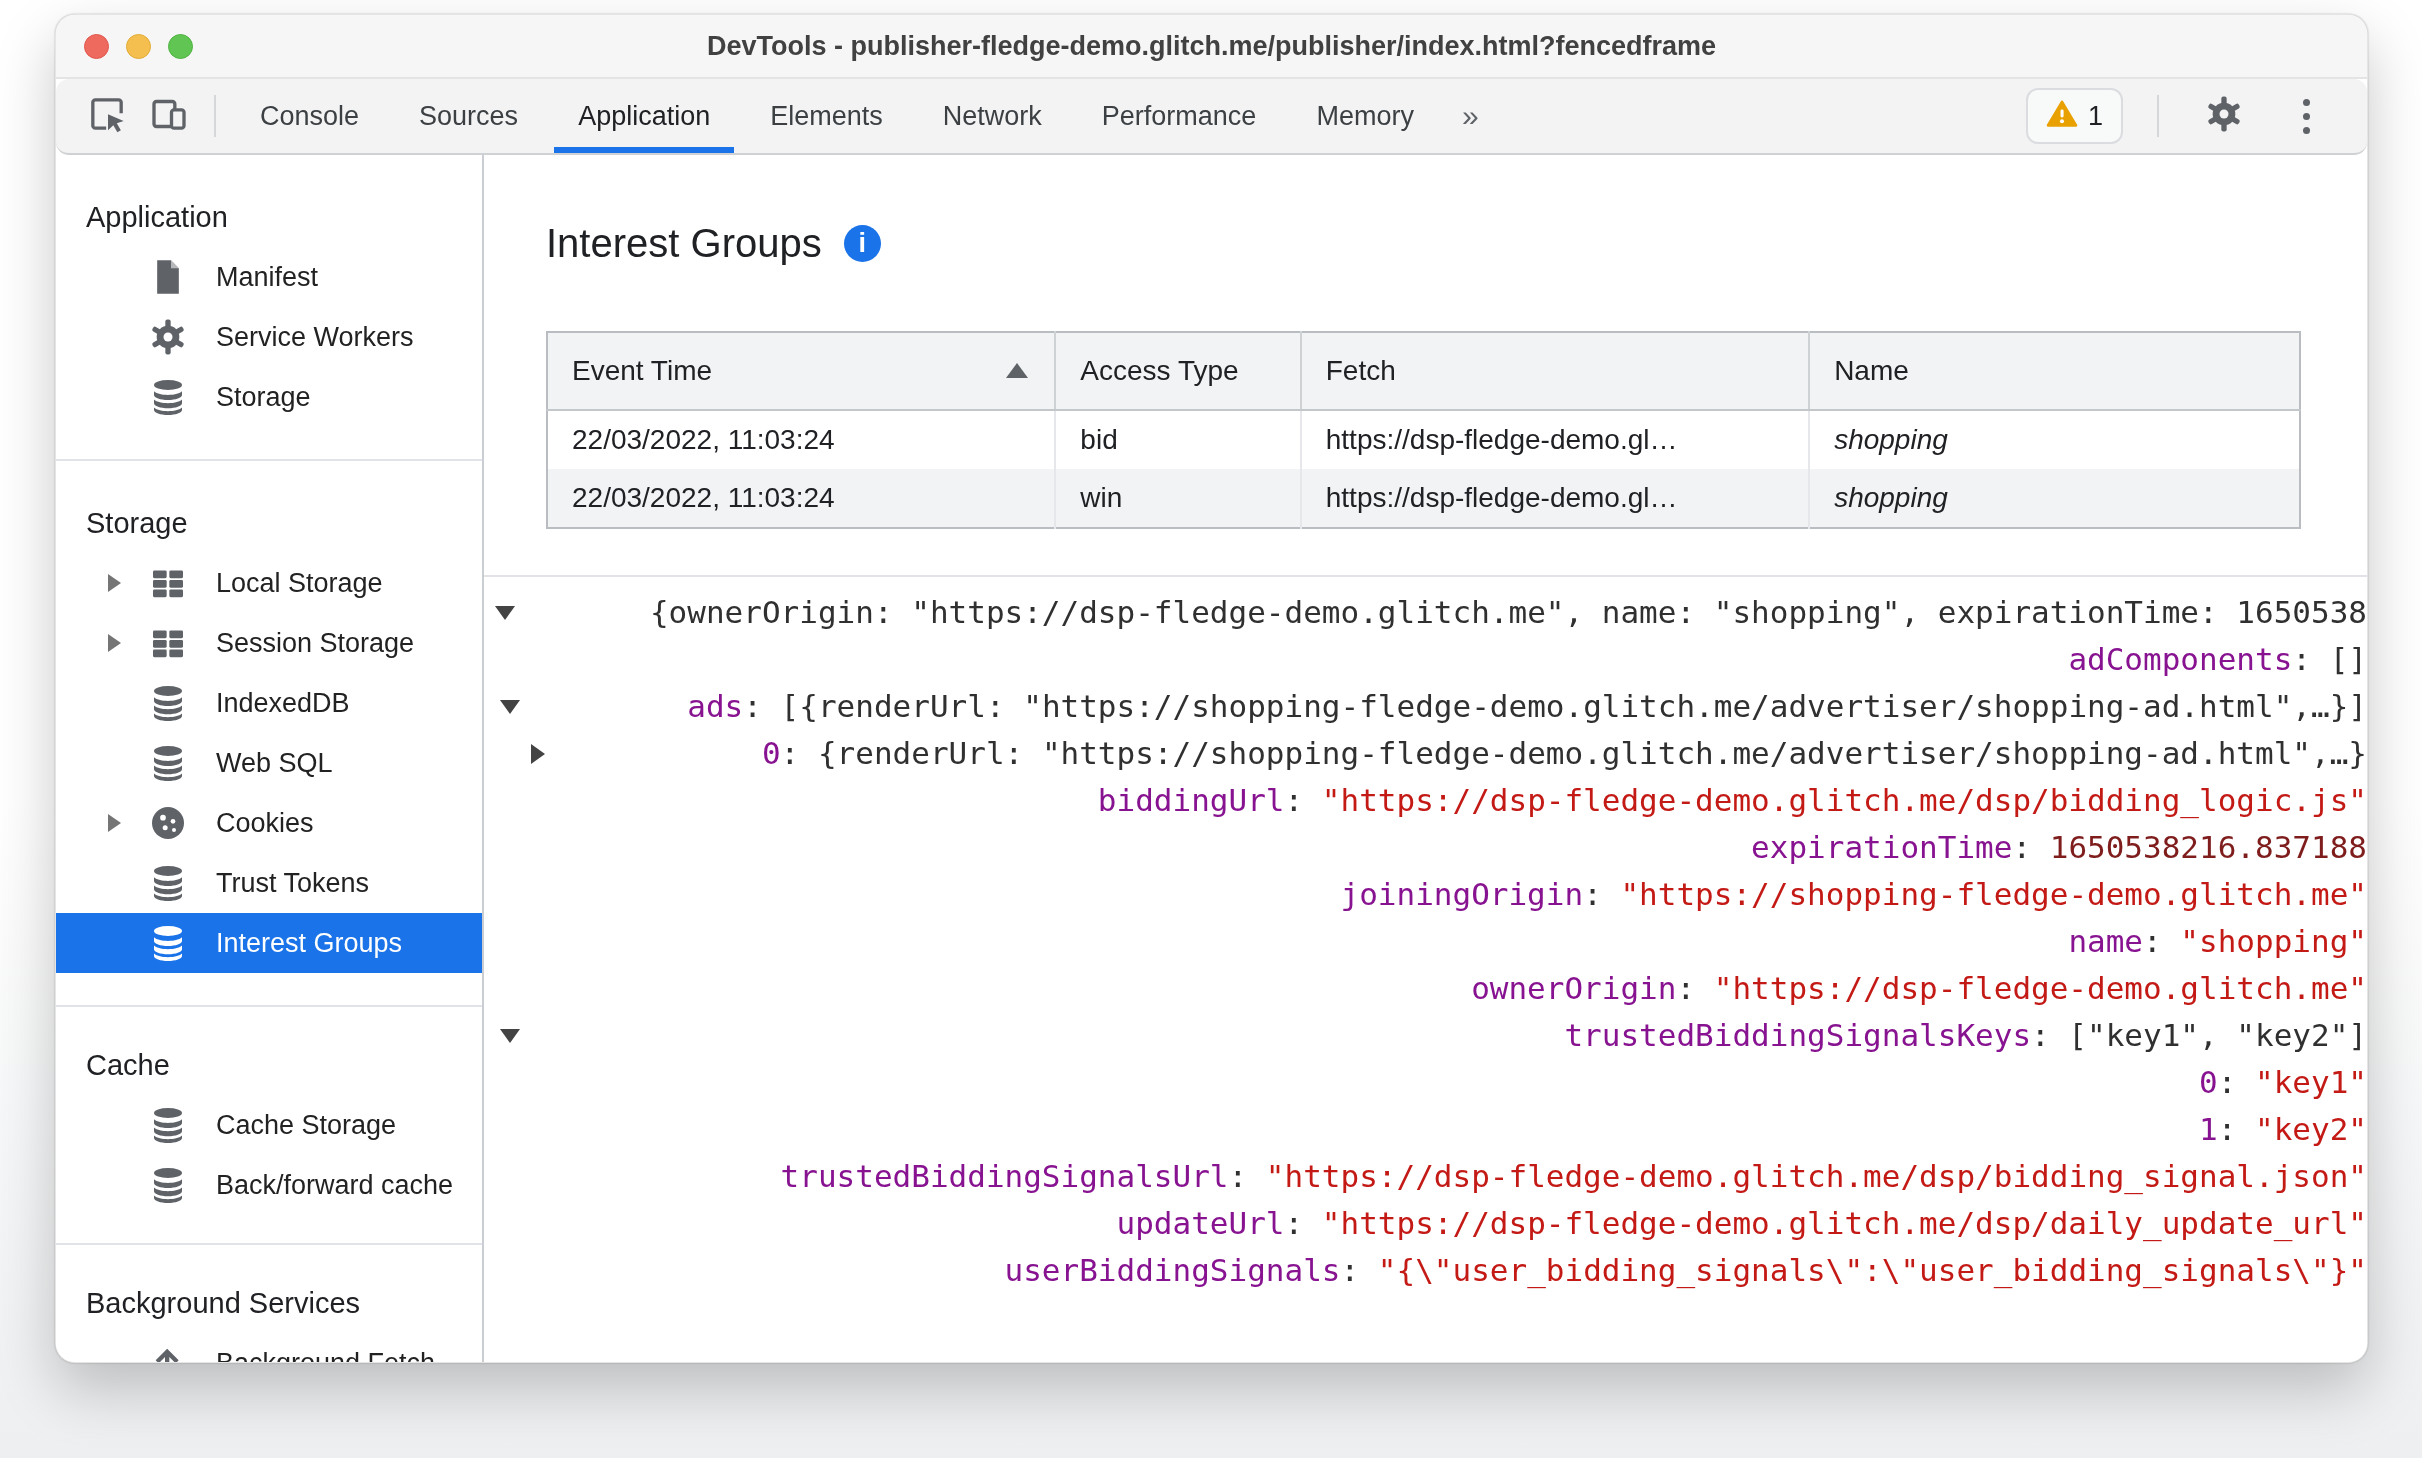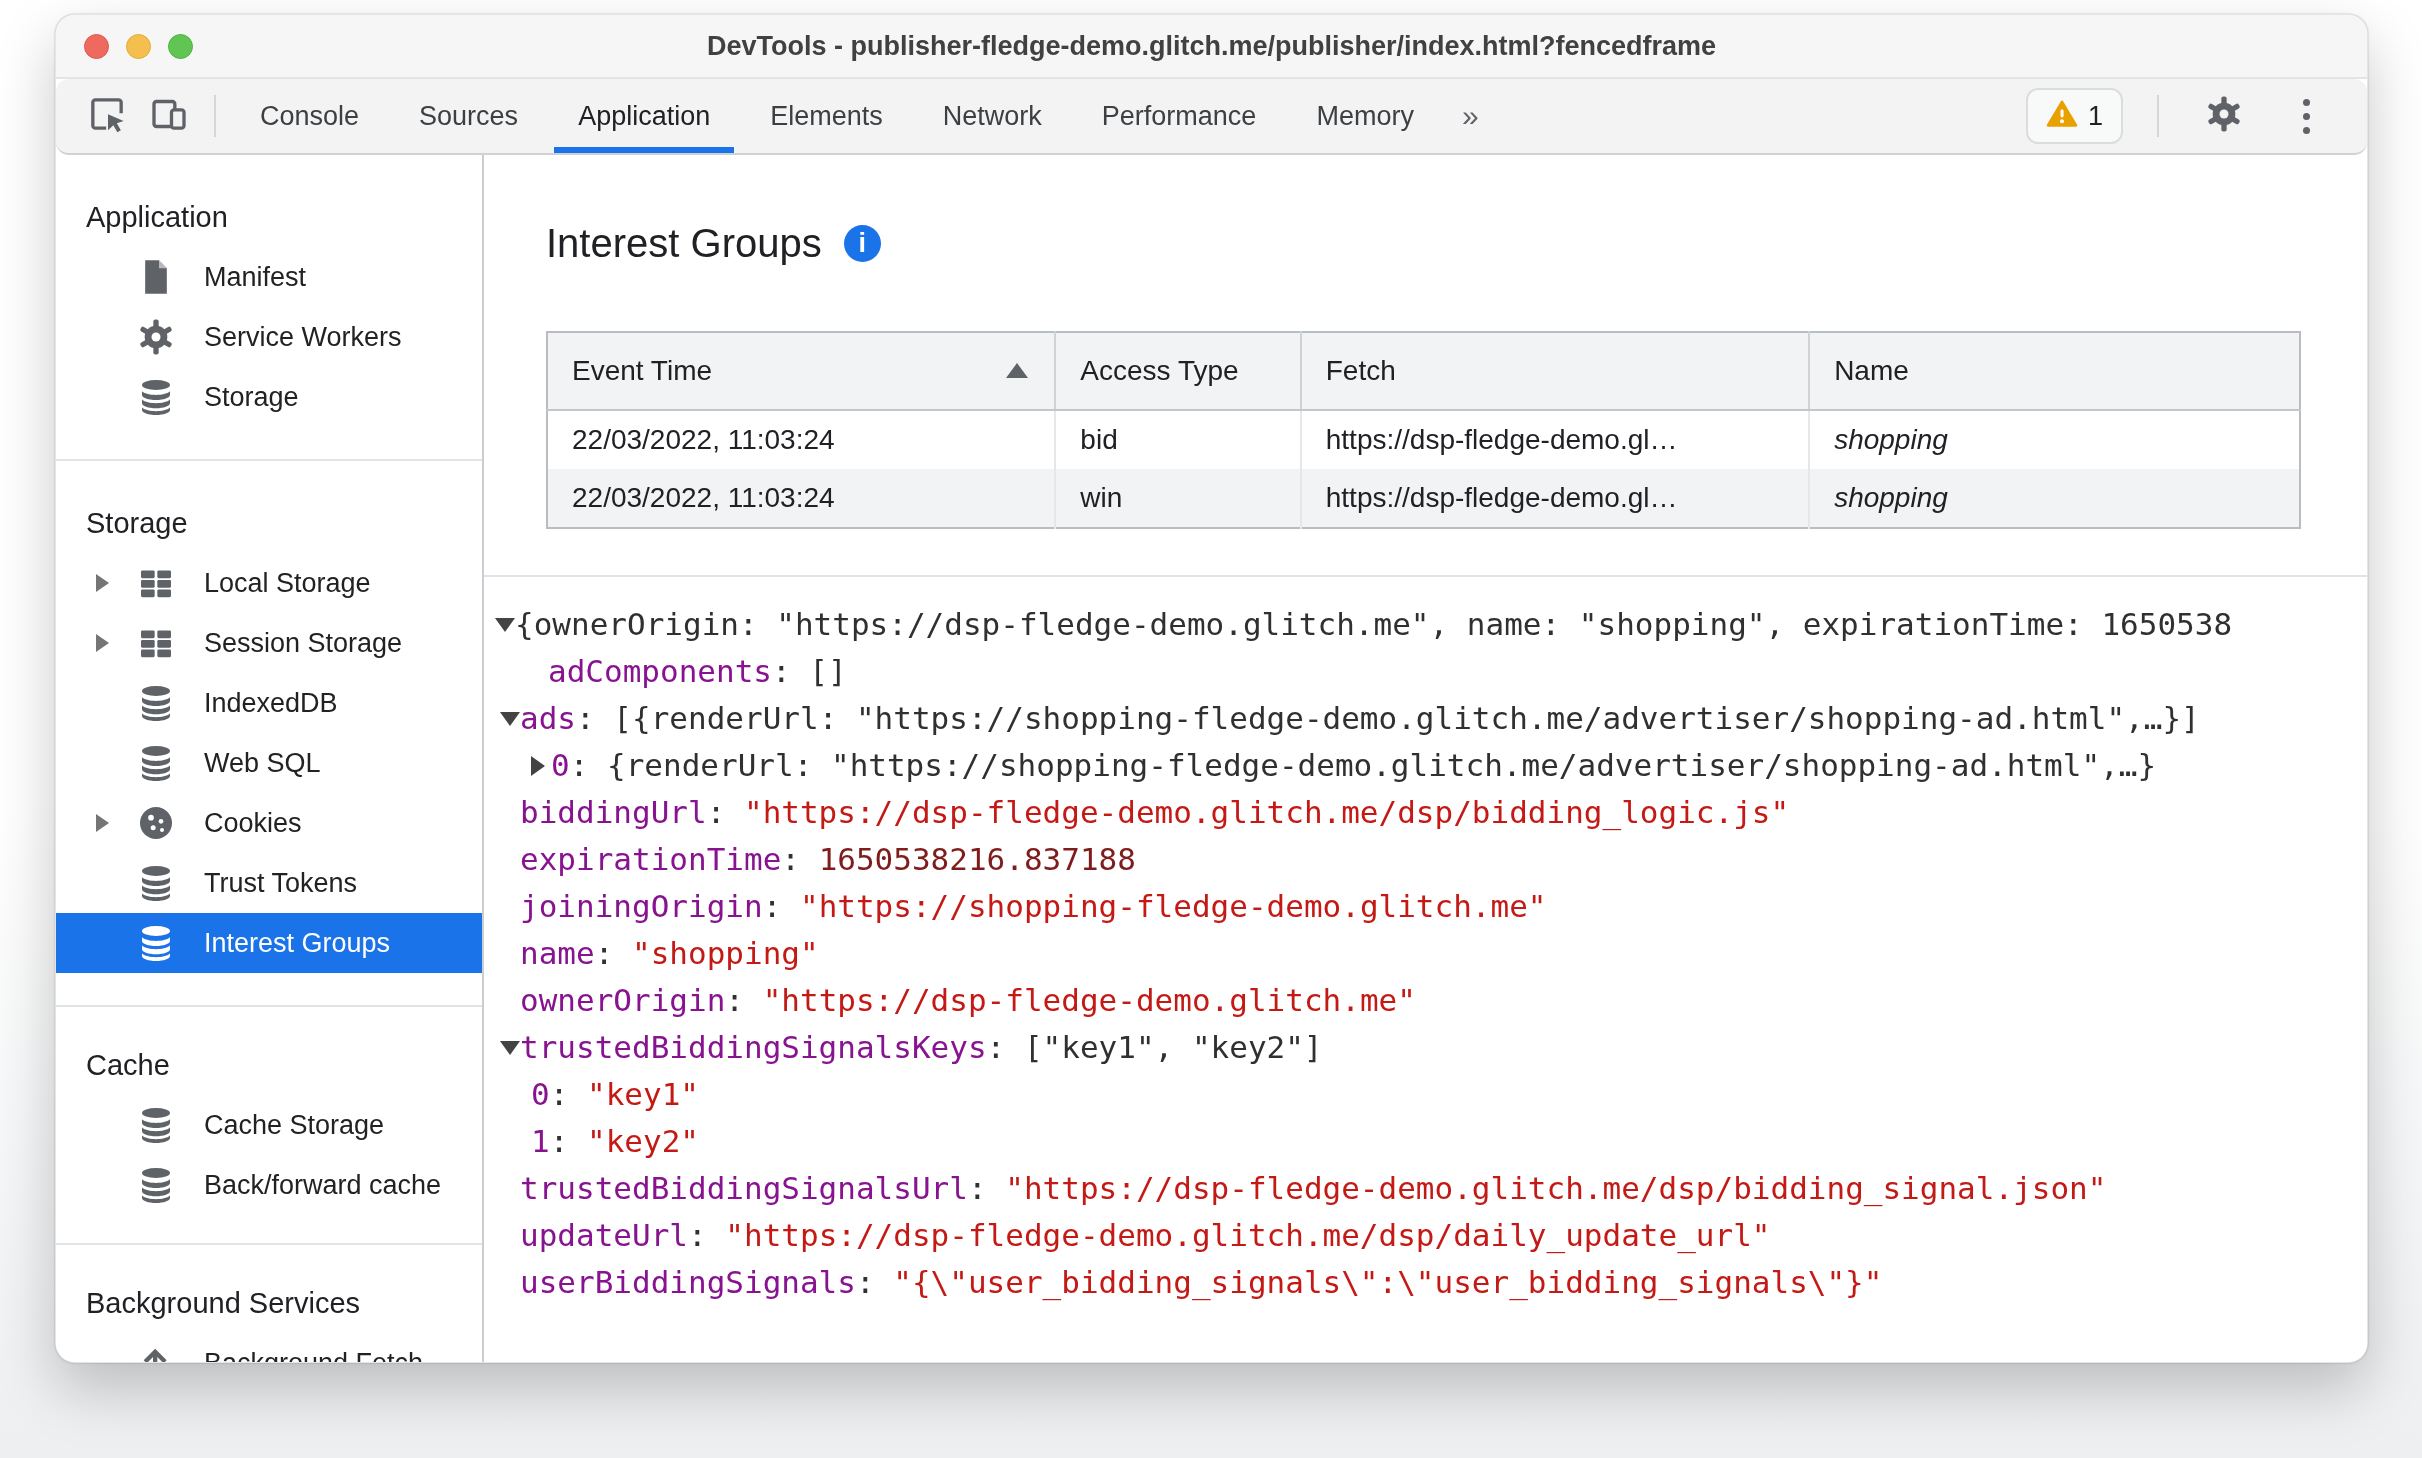--- a/index.html
+++ b/index.html
@@ -62,21 +62,21 @@
   
   .content { flex: 1; display: flex; min-height: 0; }
   .sidebar {
     width: 428px; flex: 0 0 428px; background: #fff;
     border-right: 2px solid #cacdd1; overflow: hidden;
   }
   .sb-section { padding: 32px 0; border-bottom: 2px solid #e0e3e7; }
   .sb-section:nth-child(3), .sb-section:nth-child(4) { padding: 28px 0; }
   .sb-section:last-child { border-bottom: none; }
   .sb-title { height: 60px; line-height: 60px; padding-left: 30px; font-size: 29px; color: #202124; }
-  .sb-item { display: flex; align-items: center; height: 60px; padding-left: 40px; white-space: nowrap; }
+  .sb-item { display: flex; align-items: center; height: 60px; padding-left: 52px; white-space: nowrap; }
   .sb-tri { width: 40px; flex: 0 0 40px; display: flex; align-items: center; }
   .tri-r { width:0; height:0; border-top:9px solid transparent; border-bottom:9px solid transparent; border-left:13px solid #757575; }
   .sb-icon { width: 40px; height: 40px; flex: 0 0 40px; color: #5f6368; display:flex; }
   .sb-icon svg { width: 40px; height: 40px; }
   .sb-label { margin-left: 28px; font-size: 27px; color: #222; overflow: hidden; }
   .sb-item.selected { background: #1a73e8; }
   .sb-item.selected .sb-label { color: #fff; }
   .sb-item.selected .sb-icon { color: #fff; }
   
   .panel { flex: 1; background: #fff; overflow: hidden; min-width: 0; }
@@ -95,21 +95,21 @@
   td:last-child { border-right: none; font-style: italic; }
   tbody tr:nth-child(2) { background: #f1f3f4; }
   th:nth-child(1), col.c1 { width: 29%; }
   th:nth-child(2) { width: 14%; }
   th:nth-child(3) { width: 29%; }
   th:nth-child(4) { width: 28%; }
   .sort-tri { position: absolute; right: 26px; top: 50%; margin-top: -8px; width: 0; height: 0;
     border-left: 11px solid transparent; border-right: 11px solid transparent; border-bottom: 15px solid #5f6368; }
   .panel-divider { margin-top: 46px; border-top: 2px solid #e1e3e6; }
   
-  .tree { padding-top: 24px; font-family: "DejaVu Sans Mono", monospace; font-size: 31px; }
+  .tree { padding-top: 12px; font-family: "DejaVu Sans Mono", monospace; font-size: 31px; text-align: right; }
   .tree-line { position: relative; height: 47px; line-height: 47px; white-space: nowrap; overflow: hidden; }
   .tree-line .tri { position: absolute; top: 50%; width: 0; height: 0; }
   .tri-d { margin-top: -7px; border-left: 10px solid transparent; border-right: 10px solid transparent; border-top: 14px solid #434343; }
   .tri-r2 { margin-top: -10px; border-top: 10px solid transparent; border-bottom: 10px solid transparent; border-left: 14px solid #434343; }
   .jt-plain { color: #303030; }
   .jt-key { color: #881391; }
   .jt-string { color: #c41a16; }
   .jt-number { color: #7f1d1d; }
 </style>
 </head>

